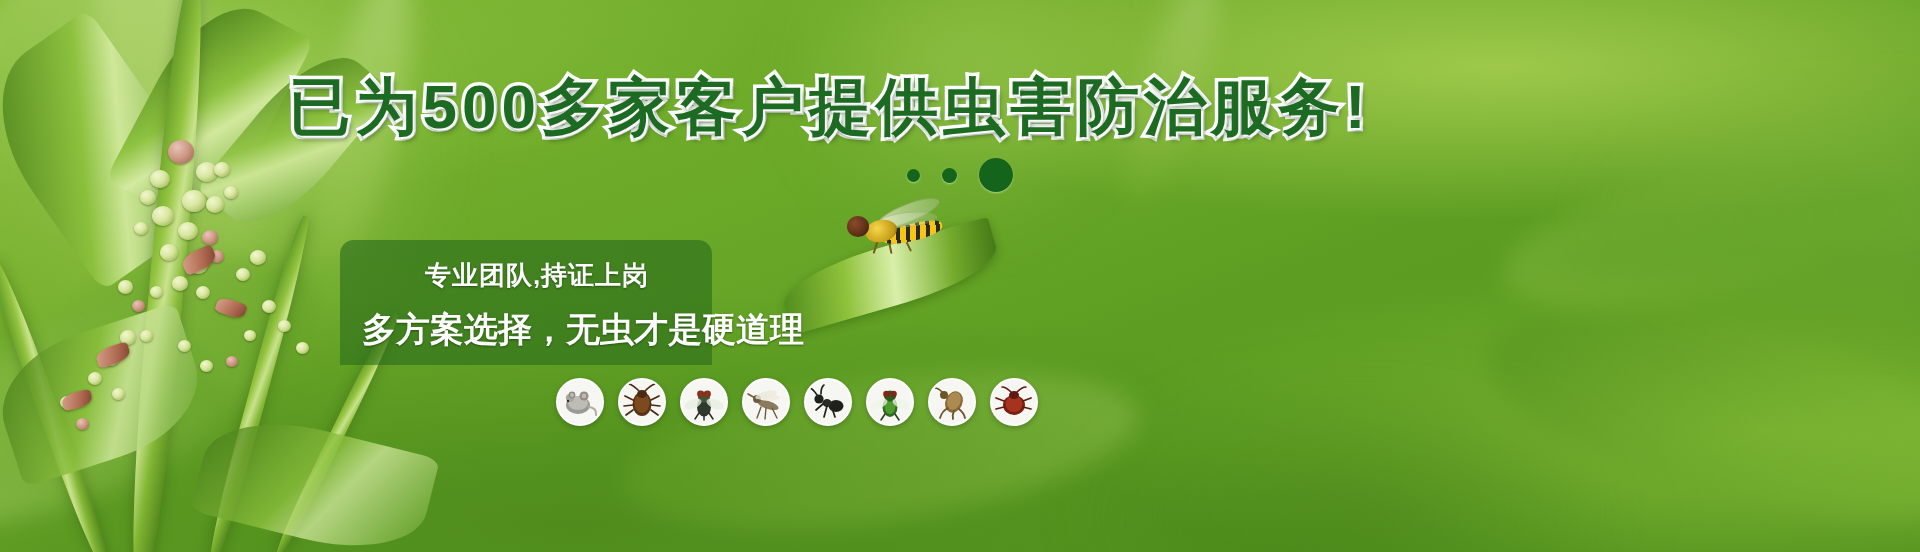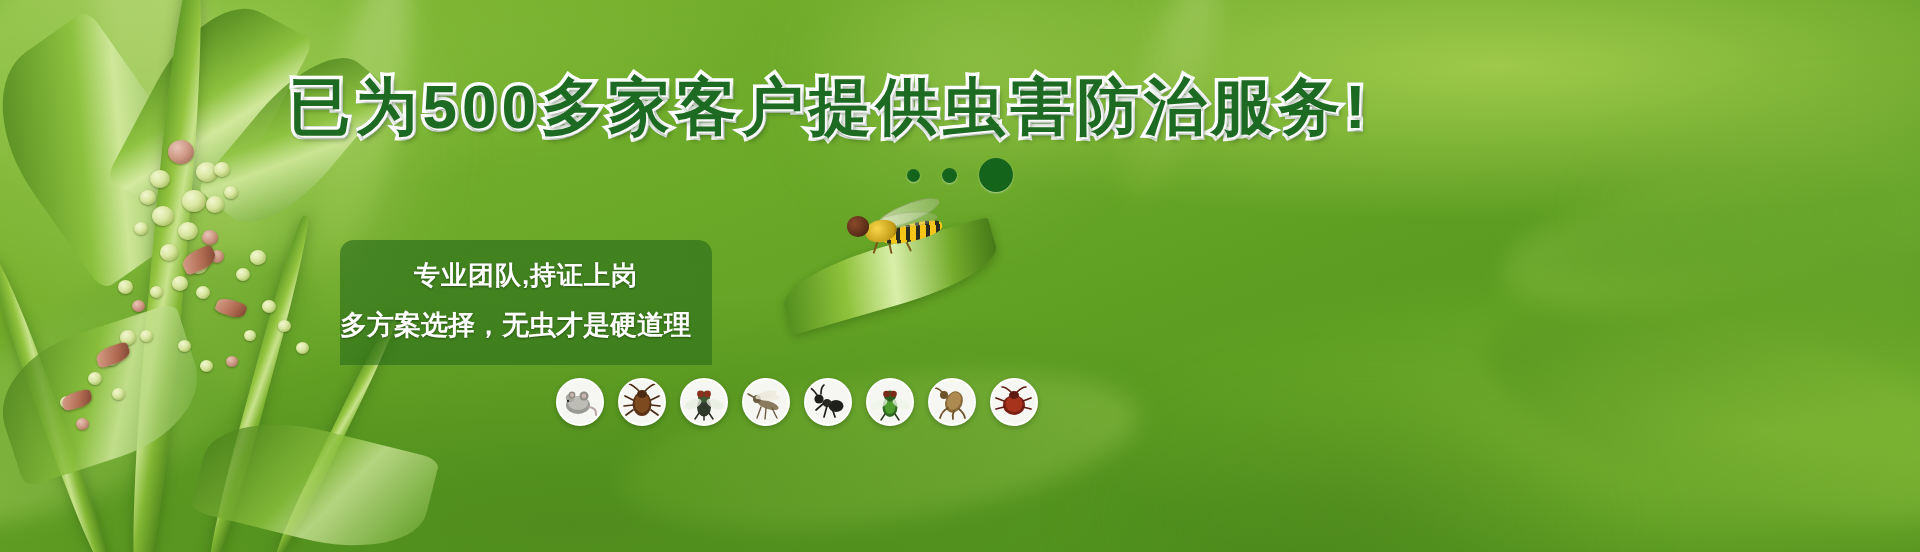--- a/index.html
+++ b/index.html
@@ -155,23 +155,24 @@
   
   .infobox {
     position:absolute; left:340px; top:240px; width:372px; height:125px;
     background:linear-gradient(180deg,rgba(40,105,25,.62),rgba(40,105,25,.58));
     border-radius:14px 14px 0 0;
     padding:12px 0 0 0;
   }
   .infobox .line {
     color:#ffffff; font-weight:700; white-space:nowrap;
     text-shadow:0 1px 2px rgba(15,45,5,.55);
+    padding-left:22px;
   }
   .infobox .l1 { font-size:26px; text-align:center; letter-spacing:1px; margin-top:6px; }
-  .infobox .l2 { font-size:27px; text-align:left; letter-spacing:0px; margin-top:14px; }
+  .infobox .l2 { font-size:34px; text-align:left; letter-spacing:0px; margin-top:14px; }
   .infobox .l3 { font-size:27px; text-align:center; letter-spacing:0px; margin-top:13px; }
 
   
   .checklist { position:absolute; left:866px; top:276px; width:480px; }
   .check-row { display:flex; align-items:center; height:48px; }
   .check-box {
     position:relative; width:25px; height:25px; flex:0 0 25px;
     border:2.5px solid #ffffff; border-radius:2px; margin-right:12px;
   }
   .check-box .tick {

